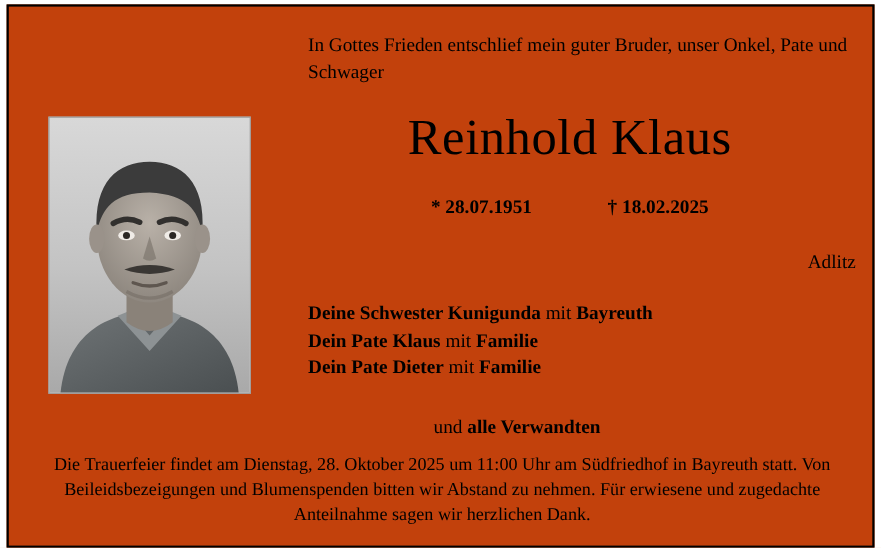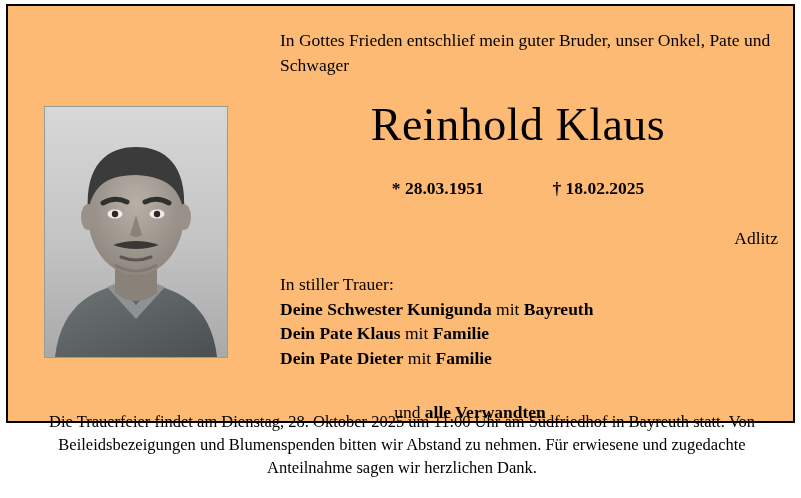--- a/index.html
+++ b/index.html
@@ -10,25 +10,25 @@
   body {
     width: 801px;
     height: 498px;
     font-family: "Liberation Serif", serif;
     color: #000000;
     overflow: hidden;
   }
   .notice {
     position: relative;
     width: 789px;
-    height: 419px;
+    height: 494px;
     margin: 4px auto 0 auto;
     border: 2px solid #000000;
     box-sizing: border-box;
-    background: #fdba74;
+    background: #c2410c;
   }
   .intro {
     position: absolute;
     left: 272px;
     top: 22px;
     width: 500px;
     font-size: 17.5px;
     line-height: 25px;
     text-align: left;
   }
@@ -151,29 +151,28 @@
 
       <path d="M76 150 Q91 156 106 150" stroke="#5e564f" stroke-width="3" fill="none" stroke-linecap="round"></path>
 
       <path d="M70 158 Q91 170 112 158" stroke="#6f675f" stroke-width="3" fill="none" opacity="0.5"></path>
     </svg>
   </div>
 
   <div class="name">Reinhold Klaus</div>
 
   <div class="dates">
-    <span class="birth">* 28.03.1951</span>
+    <span class="birth">* 28.07.1951</span>
     <span class="gap"></span>
     <span class="death">† 18.02.2025</span>
   </div>
 
   <div class="place">Adlitz</div>
 
   <div class="mourners">
-    <div class="line">In stiller Trauer:</div>
     <div class="line">
       <b>Deine Schwester Kunigunda</b><span> mit </span><b>Bayreuth</b>
     </div>
     <div class="line">
       <b>Dein Pate Klaus</b><span> mit </span><b>Familie</b>
     </div>
     <div class="line">
       <b>Dein Pate Dieter</b><span> mit </span><b>Familie</b>
     </div>
     <div class="line center">

